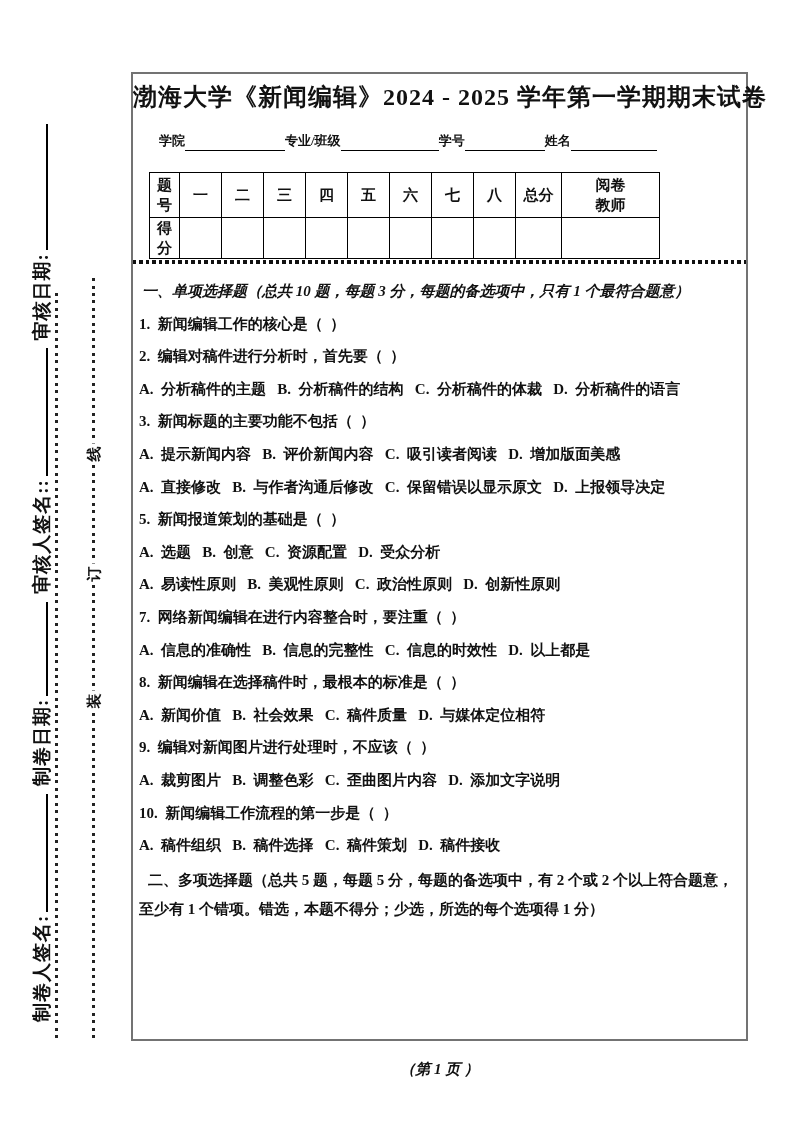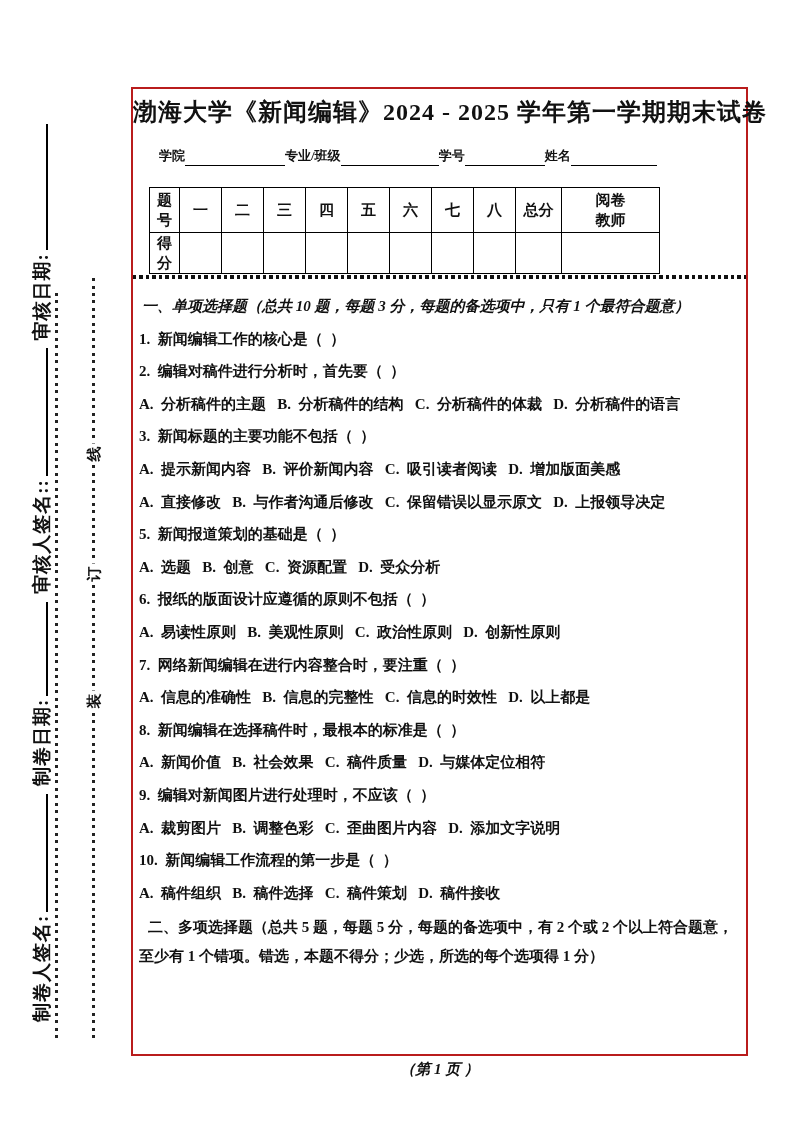--- a/index.html
+++ b/index.html
@@ -54,23 +54,23 @@
     font-size: 15px; font-weight: 700;
     transform: rotate(-90deg);
   }
   .bc-top { top: 441px; }
   .bc-mid { top: 561px; }
   .bc-bot { top: 688px; }
 
   
   .sheet {
     position: absolute;
-    left: 131px; top: 87px;
+    left: 131px; top: 72px;
     width: 617px; height: 969px;
-    border: 2px solid #b91c1c;
+    border: 2px solid #737373;
     background: #fff;
   }
   .sheet-title {
     position: absolute;
     top: 7px; left: 0; right: 0;
     text-align: center;
     font-size: 24px;
     font-weight: 700;
     letter-spacing: 1px;
     white-space: pre;
@@ -227,21 +227,20 @@
     <div class="line">A.  分析稿件的主题   B.  分析稿件的结构   C.  分析稿件的体裁   D.  分析稿件的语言</div>
 
     <div class="line">3.  新闻标题的主要功能不包括（  ）</div>
     <div class="line">A.  提示新闻内容   B.  评价新闻内容   C.  吸引读者阅读   D.  增加版面美感</div>
 
     <div class="line">A.  直接修改   B.  与作者沟通后修改   C.  保留错误以显示原文   D.  上报领导决定</div>
 
     <div class="line">5.  新闻报道策划的基础是（  ）</div>
     <div class="line">A.  选题   B.  创意   C.  资源配置   D.  受众分析</div>
 
-    <div class="line">6.  报纸的版面设计应遵循的原则不包括（  ）</div>
     <div class="line">A.  易读性原则   B.  美观性原则   C.  政治性原则   D.  创新性原则</div>
 
     <div class="line">7.  网络新闻编辑在进行内容整合时，要注重（  ）</div>
     <div class="line">A.  信息的准确性   B.  信息的完整性   C.  信息的时效性   D.  以上都是</div>
 
     <div class="line">8.  新闻编辑在选择稿件时，最根本的标准是（  ）</div>
     <div class="line">A.  新闻价值   B.  社会效果   C.  稿件质量   D.  与媒体定位相符</div>
 
     <div class="line">9.  编辑对新闻图片进行处理时，不应该（  ）</div>
     <div class="line">A.  裁剪图片   B.  调整色彩   C.  歪曲图片内容   D.  添加文字说明</div>

